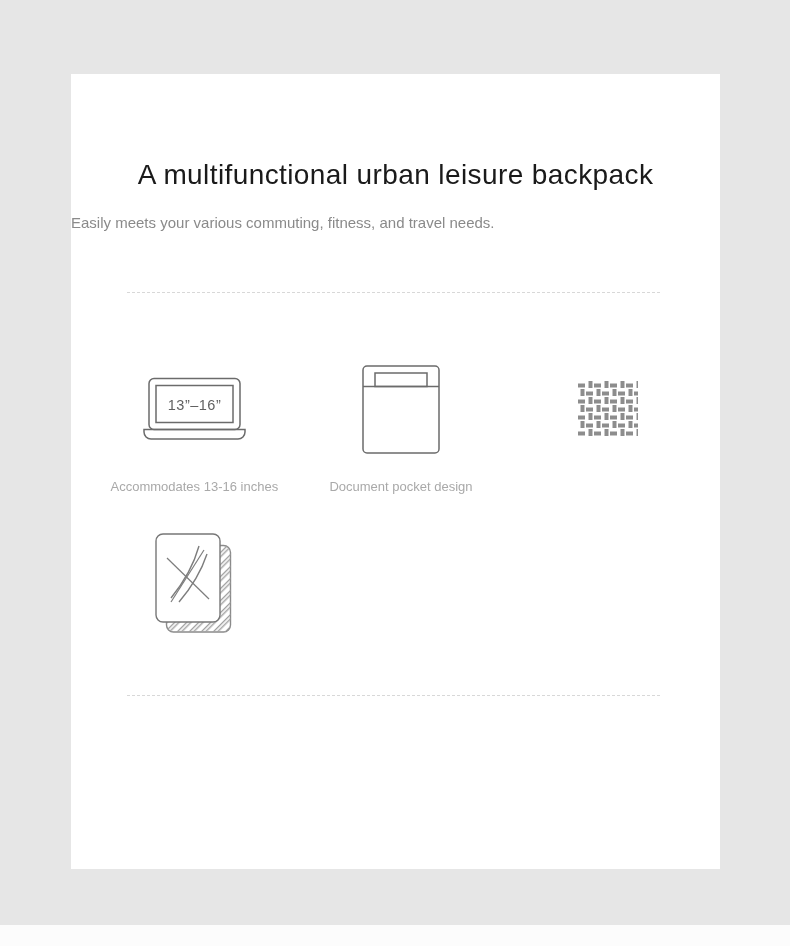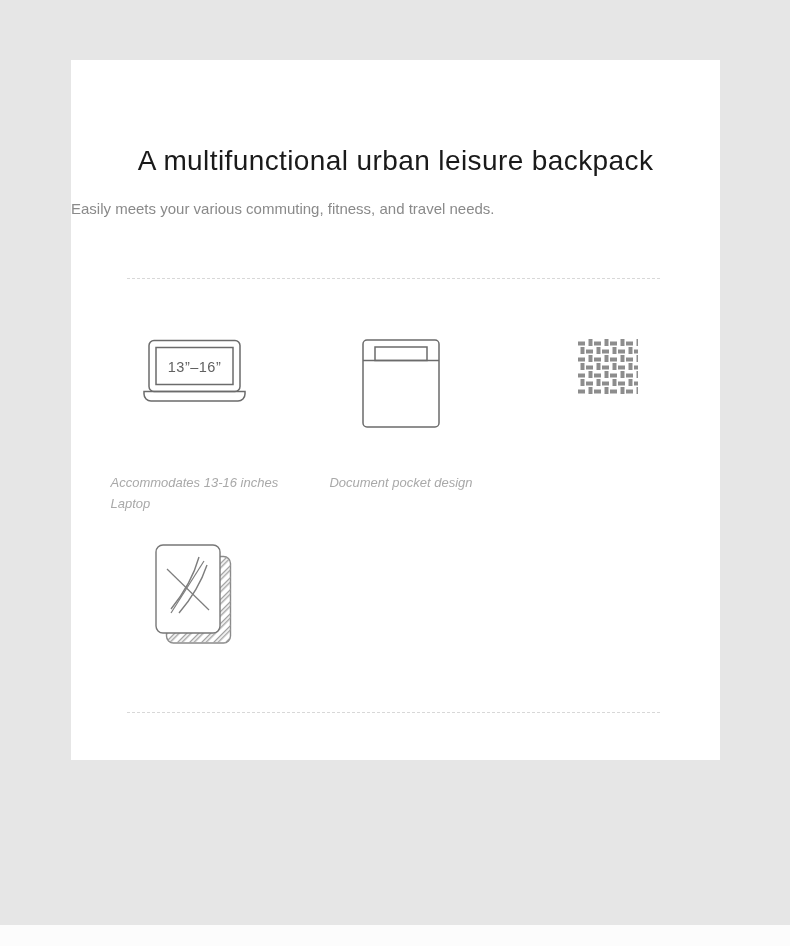--- a/index.html
+++ b/index.html
@@ -11,22 +11,22 @@
     width:790px; height:946px;
     background:#e6e6e6;
     overflow:hidden;
   }
   .bottom-strip {
     position:absolute; left:0; bottom:0;
     width:100%; height:21px;
     background:#fcfcfc;
   }
   .card {
-    position:absolute; left:71px; top:60px;
-    width:649px; height:700px;
+    position:absolute; left:71px; top:74px;
+    width:649px; height:795px;
     background:#ffffff;
   }
   .title {
     margin-top:84px;
     text-align:center;
     font-size:28px;
     font-weight:400;
     color:#1a1a1a;
     letter-spacing:0.4px;
     line-height:34px;
@@ -54,30 +54,29 @@
     row-gap:30px;
   }
   .feature-cell {
     display:flex;
     flex-direction:column;
     align-items:center;
   }
   .icon-box {
     height:112px;
     display:flex;
-    align-items:flex-start;
+    align-items:center;
     justify-content:center;
   }
   .feature-label {
-    margin-top:21px;
+    margin-top:11px;
     font-size:13px;
     color:#a9a9a9;
-    text-align:left;
+    text-align:right;
     line-height:21px;
-    font-style:italic;
   }
   .feature-label span { display:block; }
 
   svg { display:block; }
   .laptop-screen-text {
     font-family:"Liberation Sans", sans-serif;
     font-size:14.5px;
     letter-spacing:0.5px;
     fill:#616161;
   }
@@ -99,21 +98,20 @@
         <div class="icon-box">
           <svg width="105" height="64" viewBox="0 0 105 64" fill="none">
             <rect x="7" y="1.5" width="91" height="51" rx="5" stroke="#6b6b6b" stroke-width="1.5"></rect>
             <rect x="14" y="8.5" width="77" height="37" stroke="#6b6b6b" stroke-width="1.5"></rect>
             <text class="laptop-screen-text" x="52.5" y="32.5" text-anchor="middle">13”–16”</text>
             <path d="M2,52.5 h101 v2.5 a7,7 0 0 1 -7,7 H9 a7,7 0 0 1 -7,-7 z" stroke="#6b6b6b" stroke-width="1.5"></path>
           </svg>
         </div>
         <div class="feature-label">
           <span>Accommodates 13-16 inches</span>
-          <span>Laptop</span>
         </div>
       </div>
 
       <div class="feature-cell">
         <div class="icon-box">
           <svg width="78" height="89" viewBox="0 0 78 89" fill="none">
             <rect x="1" y="1" width="76" height="87" rx="4" stroke="#6b6b6b" stroke-width="1.5"></rect>
             <line x1="1" y1="21.5" x2="77" y2="21.5" stroke="#6b6b6b" stroke-width="1.5"></line>
             <rect x="13" y="8" width="52" height="13.5" stroke="#6b6b6b" stroke-width="1.5"></rect>
           </svg>

